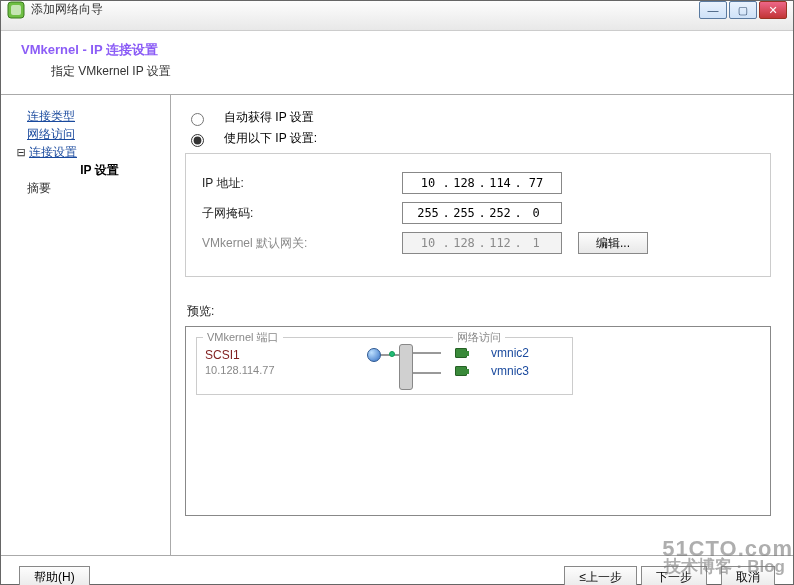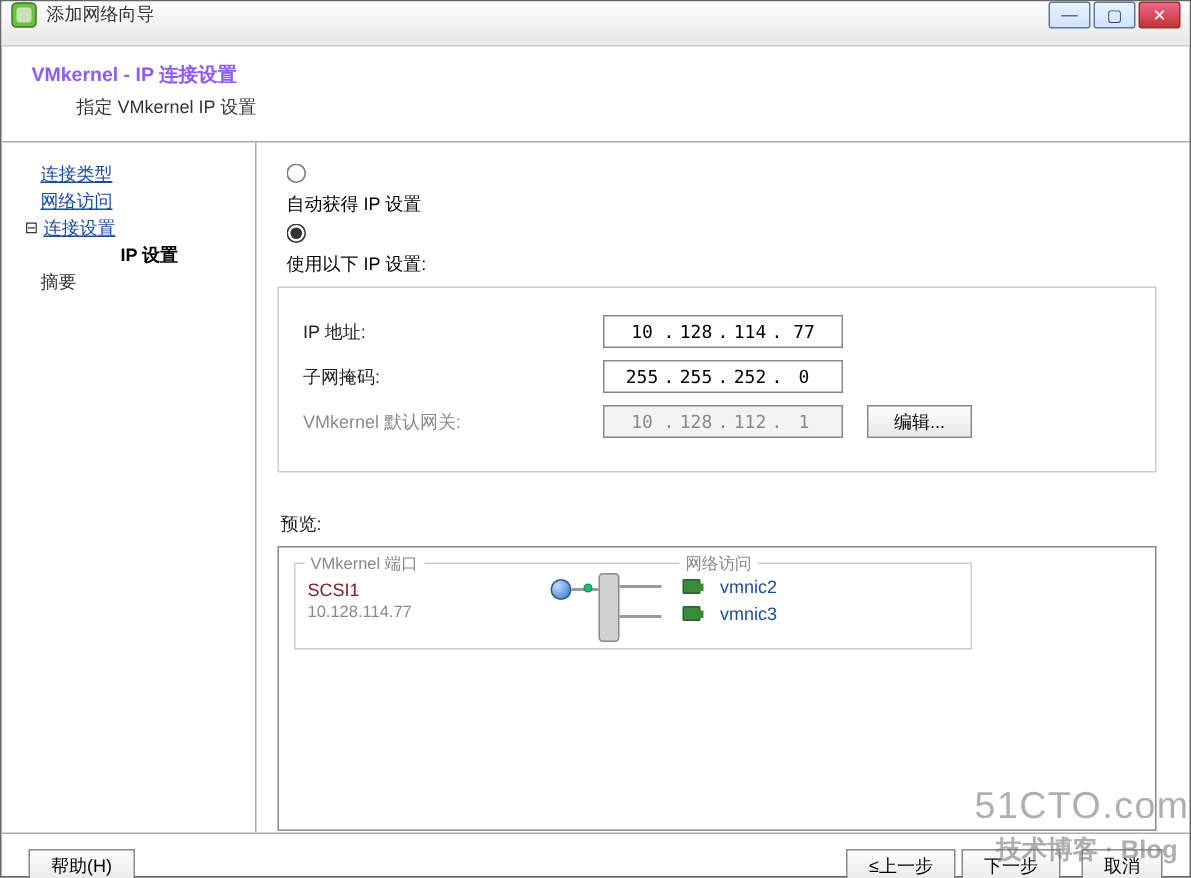--- a/index.html
+++ b/index.html
@@ -21,56 +21,56 @@
   .nav { line-height: 18px; }
   .nav a { color: #1a4a9e; text-decoration: underline; cursor:pointer; display:inline-block; }
   .nav .row { display:flex; align-items:center; }
   .nav .glyph { width:12px; text-align:center; color:#333; font-size:11px; margin-right:2px; }
   .nav .indent { margin-left: 26px; justify-content: center; }
   .nav .indent2 { margin-left: 12px; }
   .nav .bold { font-weight:bold; color:#000; text-decoration:none; }
   .nav .plain { color:#333; text-decoration:none; }
 
   .content { flex:1; padding: 10px 16px 0 8px; }
-  .radio-row { display:flex; align-items:flex-start; gap:6px; margin: 4px 0 4px 12px; font-size:12px;flex-direction:column; }
+  .radio-row { display:flex; align-items:flex-end; gap:20px; margin: 4px 0 4px 12px; font-size:12px; }
   .radio-row input { accent-color:#333; }
 
   fieldset.ipset { border:1px solid #ccc; margin: 6px 6px 0 6px; padding: 10px 16px 14px 16px; position:relative; }
   .ip-row { display:flex; align-items:center; margin: 8px 0; }
   .ip-label { width: 200px; color:#222; }
   .ip-label.disabled { color:#8a8a8a; }
   .ip-field { width: 160px; height: 22px; border:1px solid #888; background:#fff; display:flex; align-items:center; justify-content:center; font-family: Consolas, monospace; font-size:12px; letter-spacing:0; padding:0 4px; }
   .ip-field.disabled { color:#8a8a8a; background:#f3f3f3; }
   .oct { display:inline-block; width: 28px; text-align:center; }
   .dot { display:inline-block; width:8px; text-align:center; }
   .edit-btn { margin-left: 16px; width: 70px; height: 22px; border:1px solid #888; background:linear-gradient(#fdfdfd,#e8e8e8); font-size:12px; cursor:pointer; }
 
   .preview-label { margin: 26px 0 6px 8px; color:#222; }
   .preview-box { margin: 0 6px 0 6px; border:1px solid #888; background:#fff; height: 190px; padding: 10px; }
-  .diagram { border:1px solid #ccc; width: 452px; height: 58px; display:flex; position:relative; }
+  .diagram { border:1px solid #ccc; width: 377px; height: 58px; display:flex; position:relative; }
   .diagram .col { position:relative; }
   .diagram .col.left { width: 190px; padding: 4px 8px; }
   .diagram .col.mid { width: 60px; }
   .diagram .col.right { flex:1; padding: 4px 8px; }
   .group-label { position:absolute; top:-8px; left:6px; background:#fff; padding:0 4px; color:#888; font-size:11px; }
   .pg-name { color:#7f1d1d; margin-top: 6px; }
   .pg-ip { color:#888; font-size:11px; margin-top:2px; }
   .globe { position:absolute; right: 6px; top: 10px; width:14px; height:14px; border-radius:50%; background: radial-gradient(circle at 30% 30%, #bde0ff, #3570c4); border:1px solid #2a5690; }
   .switch { position:absolute; left:12px; top:6px; width:14px; height:46px; background:#d0d0d0; border:1px solid #888; border-radius:3px; }
   .connector { position:absolute; background:#999; height:2px; }
-  .nic-row { display:flex; align-items:center; gap:13px; margin-top:4px; }
+  .nic-row { display:flex; align-items:center; gap:24px; margin-top:4px; }
   .nic-ico { width:12px; height:10px; background:#3a8a3a; border:1px solid #256025; border-radius:1px; position:relative; }
   .nic-ico::after { content:''; position:absolute; right:-3px; top:2px; width:3px; height:5px; background:#3a8a3a; }
   .nic-name { color:#1a4a9e; font-size:12px; }
   .dot-pt { position:absolute; width:6px; height:6px; border-radius:50%; background:#2b7; border:1px solid #195; }
 
   .footer { border-top:1px solid #aaa; height:44px; display:flex; align-items:center; padding: 0 18px; }
   .footer .btn { height:24px; border:1px solid #888; background:linear-gradient(#fdfdfd,#e8e8e8); font-size:12px; padding: 0 14px; cursor:pointer; }
   .footer .spacer { flex:1; }
-  .watermark { position:absolute; right:0; bottom:32px; color:rgba(120,120,120,0.6); font-size:25px; font-weight:normal; font-family: Arial; letter-spacing:1px; pointer-events:none; }
+  .watermark { position:absolute; right:0; bottom:22px; color:rgba(120,120,120,0.6); font-size:22px; font-weight:bold; font-family: Arial; letter-spacing:1px; pointer-events:none; }
   .watermark2 { position:absolute; right:8px; bottom:6px; color:rgba(120,120,120,0.6); font-size:17px; font-weight:bold; pointer-events:none; }
 </style>
 </head>
 <body>
 
 <div class="window">
 
   <div class="titlebar">
     <svg class="icon" viewBox="0 0 18 18">
         <rect x="1" y="1" width="16" height="16" rx="3" fill="#6fbf44" stroke="#3a7a1f"></rect>

